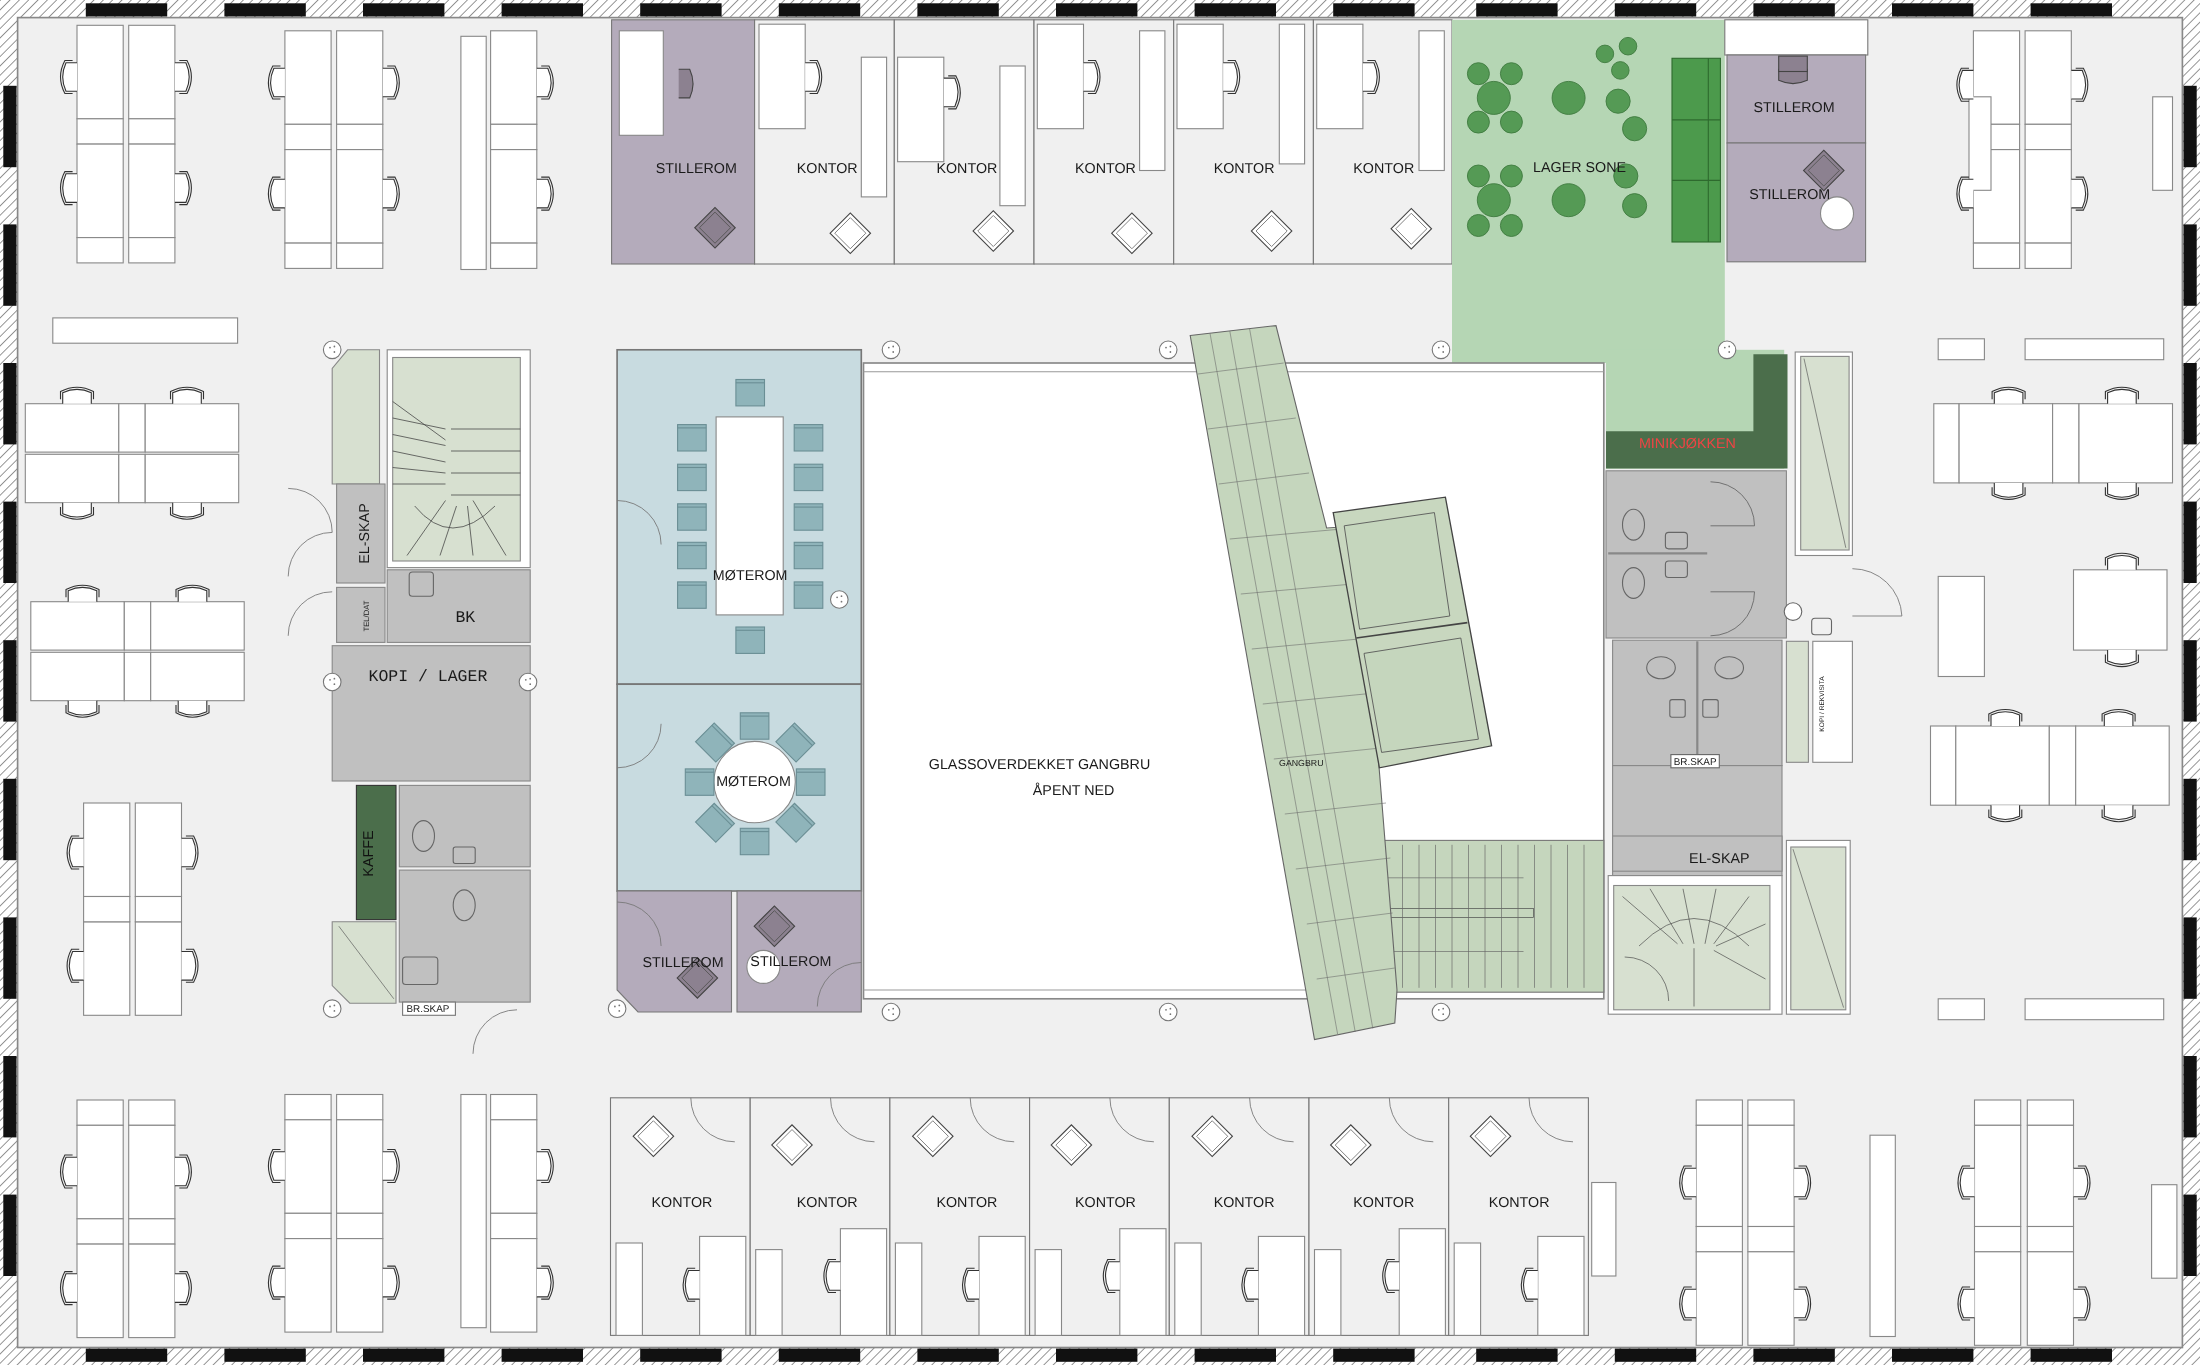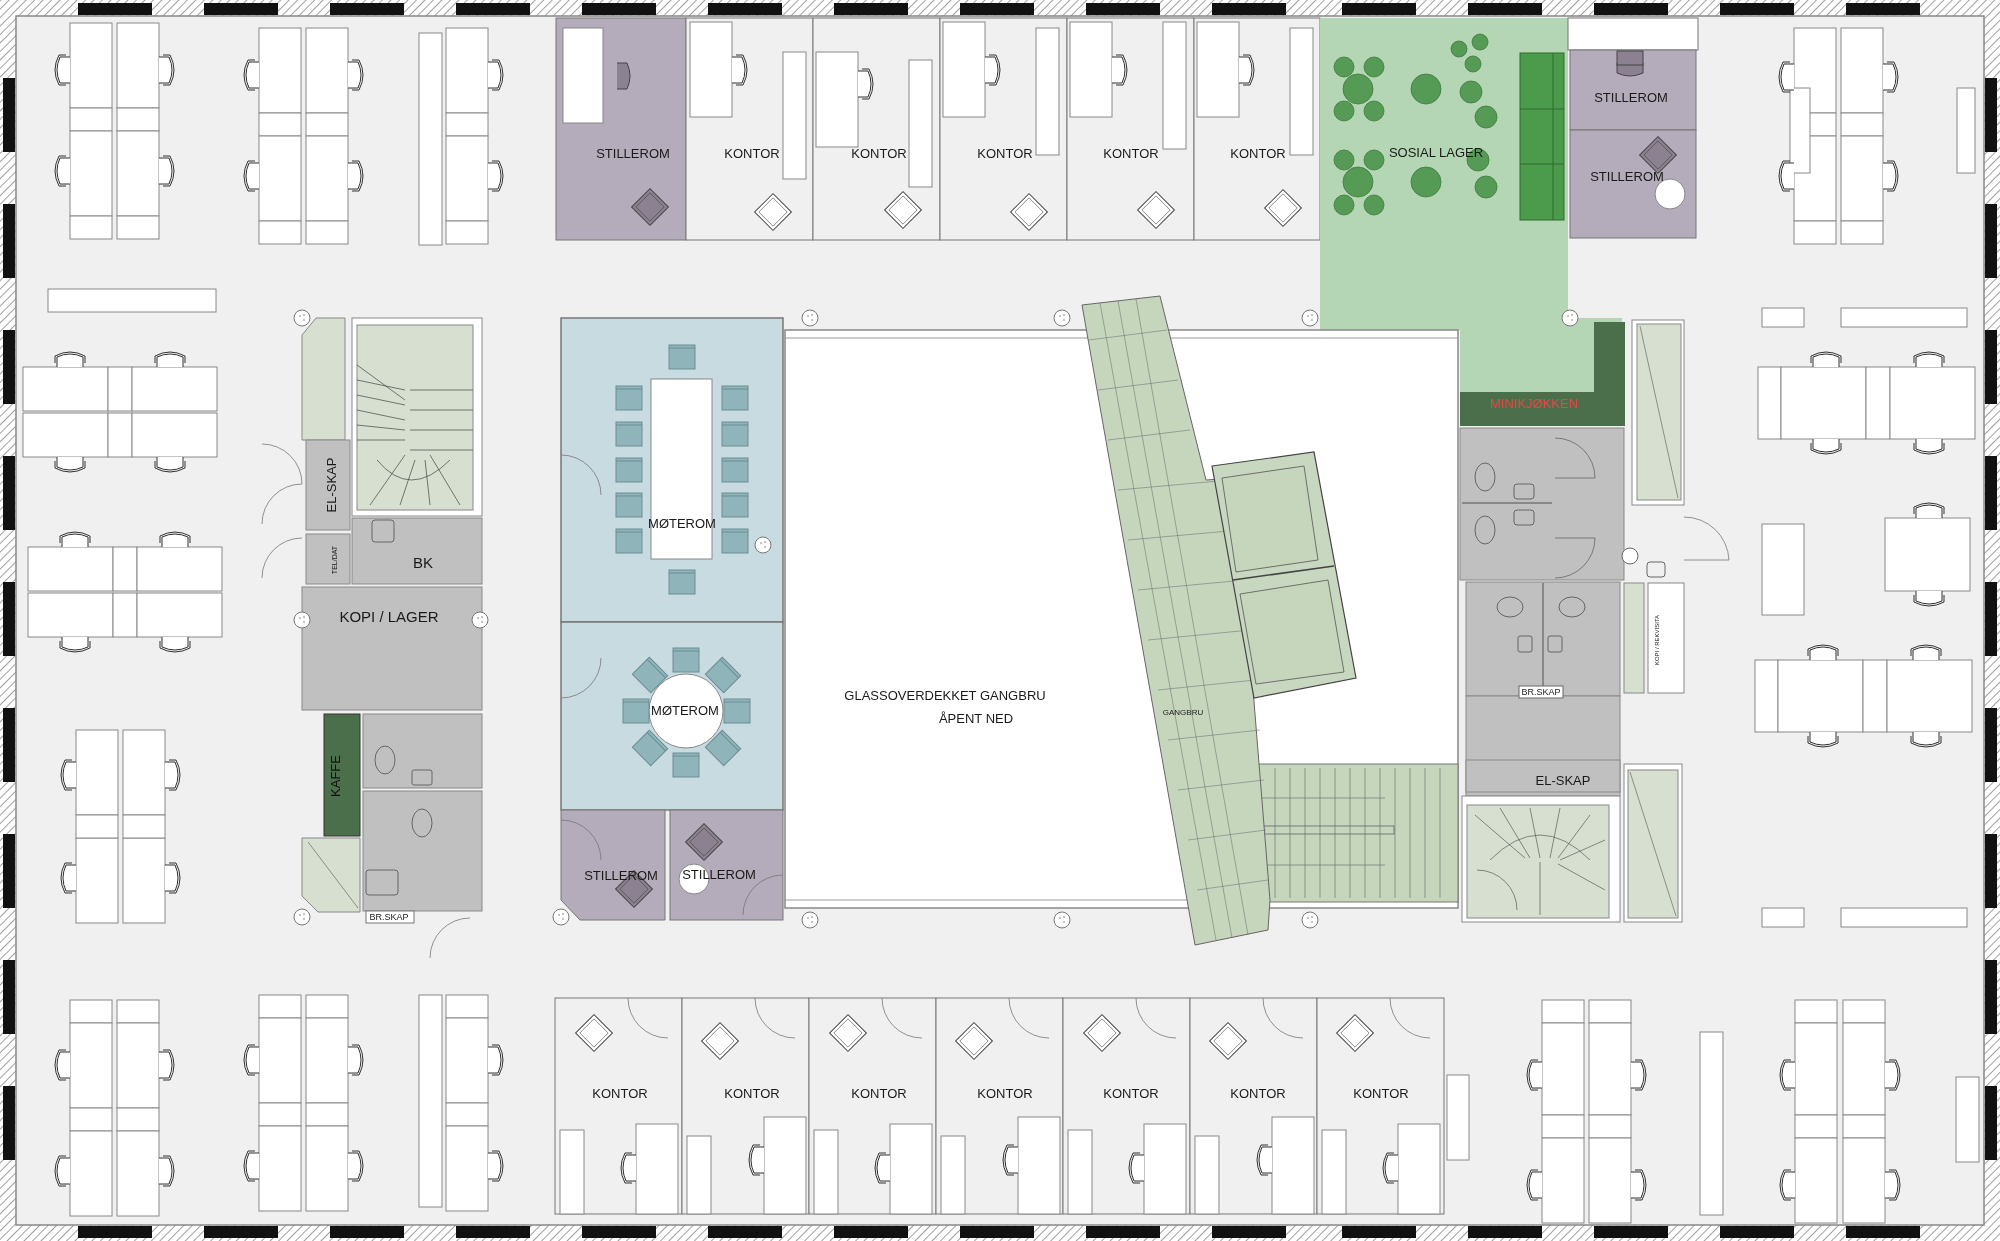--- a/index.html
+++ b/index.html
@@ -2,21 +2,21 @@
 <html><head>
 <meta charset="utf-8">
 <style>
   html,body{margin:0;padding:0;background:#ffffff;}
   body{width:2000px;height:1241px;overflow:hidden;font-family:"Liberation Sans",sans-serif;}
   #plan{position:absolute;left:0;top:0;width:2000px;height:1241px;}
   .lbl{position:absolute;font-family:"Liberation Sans",sans-serif;color:#1a1a1a;white-space:nowrap;transform:translate(-50%,-50%);font-size:14px;letter-spacing:0;}
   .lbl.sm{font-size:9px;}
   .lbl.xs{font-size:7px;}
   .lbl.v{transform:translate(-50%,-50%) rotate(-90deg);}
-  .lbl.big{font-size:15px;}
+  .lbl.big{font-size:15px;font-family:Liberation Mono, monospace;}
   .lbl.med{font-size:13px;}
 </style>
 </head>
 <body>
 
 <svg id="plan" viewBox="0 0 2000 1241" xmlns="http://www.w3.org/2000/svg">
   <defs>
     <pattern id="hatch" width="6" height="6" patternUnits="userSpaceOnUse" patternTransform="rotate(45)">
       <rect width="6" height="6" fill="#ffffff"></rect>
       <line x1="0" y1="0" x2="0" y2="6" stroke="#777" stroke-width="1.4"></line>
@@ -619,39 +619,39 @@
       <use href="#chairR" x="1885" y="1185"></use>
   </g>
 </svg>
 
 <div class="lbl med" style="left:633px;top:153px">STILLEROM</div>
 <div class="lbl med" style="left:752px;top:153px">KONTOR</div>
 <div class="lbl med" style="left:879px;top:153px">KONTOR</div>
 <div class="lbl med" style="left:1005px;top:153px">KONTOR</div>
 <div class="lbl med" style="left:1131px;top:153px">KONTOR</div>
 <div class="lbl med" style="left:1258px;top:153px">KONTOR</div>
-<div class="lbl med" style="left:1436px;top:152px">SOSIAL LAGER</div>
+<div class="lbl med" style="left:1436px;top:152px">LAGER SONE</div>
 <div class="lbl med" style="left:1631px;top:97px">STILLEROM</div>
 <div class="lbl med" style="left:1627px;top:176px">STILLEROM</div>
 
 <div class="lbl med v" style="left:331px;top:485px">EL-SKAP</div>
 <div class="lbl xs v" style="left:334px;top:560px">TEL/DAT</div>
 <div class="lbl big" style="left:423px;top:562px">BK</div>
 <div class="lbl big" style="left:389px;top:616px">KOPI / LAGER</div>
 <div class="lbl med v" style="left:335px;top:776px;color:#111">KAFFE</div>
 <div class="lbl sm" style="left:389px;top:917px">BR.SKAP</div>
 
 <div class="lbl med" style="left:682px;top:523px">MØTEROM</div>
 <div class="lbl med" style="left:685px;top:710px">MØTEROM</div>
 <div class="lbl med" style="left:621px;top:875px">STILLEROM</div>
 <div class="lbl med" style="left:719px;top:874px">STILLEROM</div>
 
 <div class="lbl sm" style="left:945px;top:695px;font-size:13px">GLASSOVERDEKKET  GANGBRU</div>
 <div class="lbl sm" style="left:976px;top:718px;font-size:13px">ÅPENT NED</div>
-<div class="lbl xs" style="left:1183px;top:712px;font-size:8px">GANGBRU</div>
+<div class="lbl xs" style="left:1183px;top:694px;font-size:8px">GANGBRU</div>
 
 <div class="lbl med" style="left:1534px;top:403px;color:#ef4444">MINIKJØKKEN</div>
 <div class="lbl xs" style="left:1541px;top:692px;font-size:9px">BR.SKAP</div>
 <div class="lbl med" style="left:1563px;top:780px">EL-SKAP</div>
 <div class="lbl xs v" style="left:1657px;top:640px;font-size:6px">KOPI / REKVISITA</div>
 
 <div class="lbl med" style="left:620px;top:1093px">KONTOR</div>
 <div class="lbl med" style="left:752px;top:1093px">KONTOR</div>
 <div class="lbl med" style="left:879px;top:1093px">KONTOR</div>
 <div class="lbl med" style="left:1005px;top:1093px">KONTOR</div>

